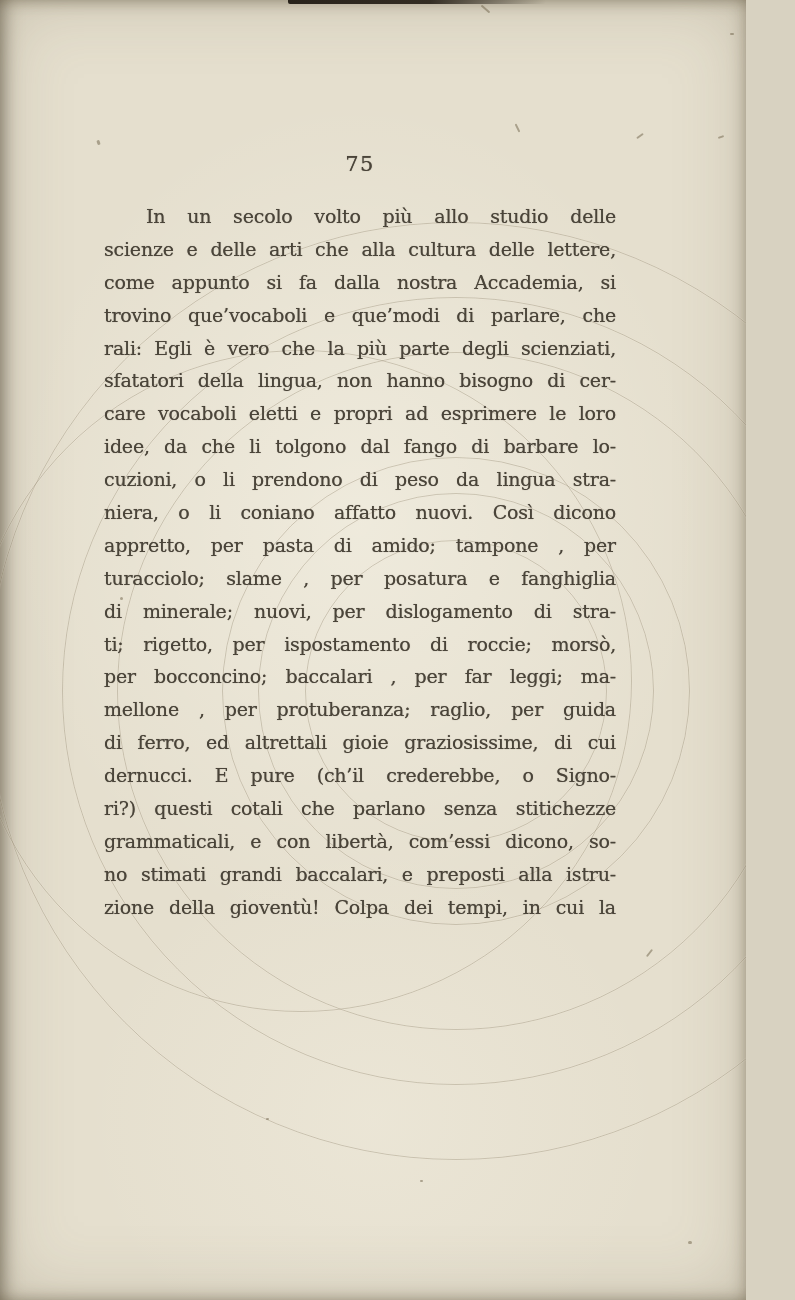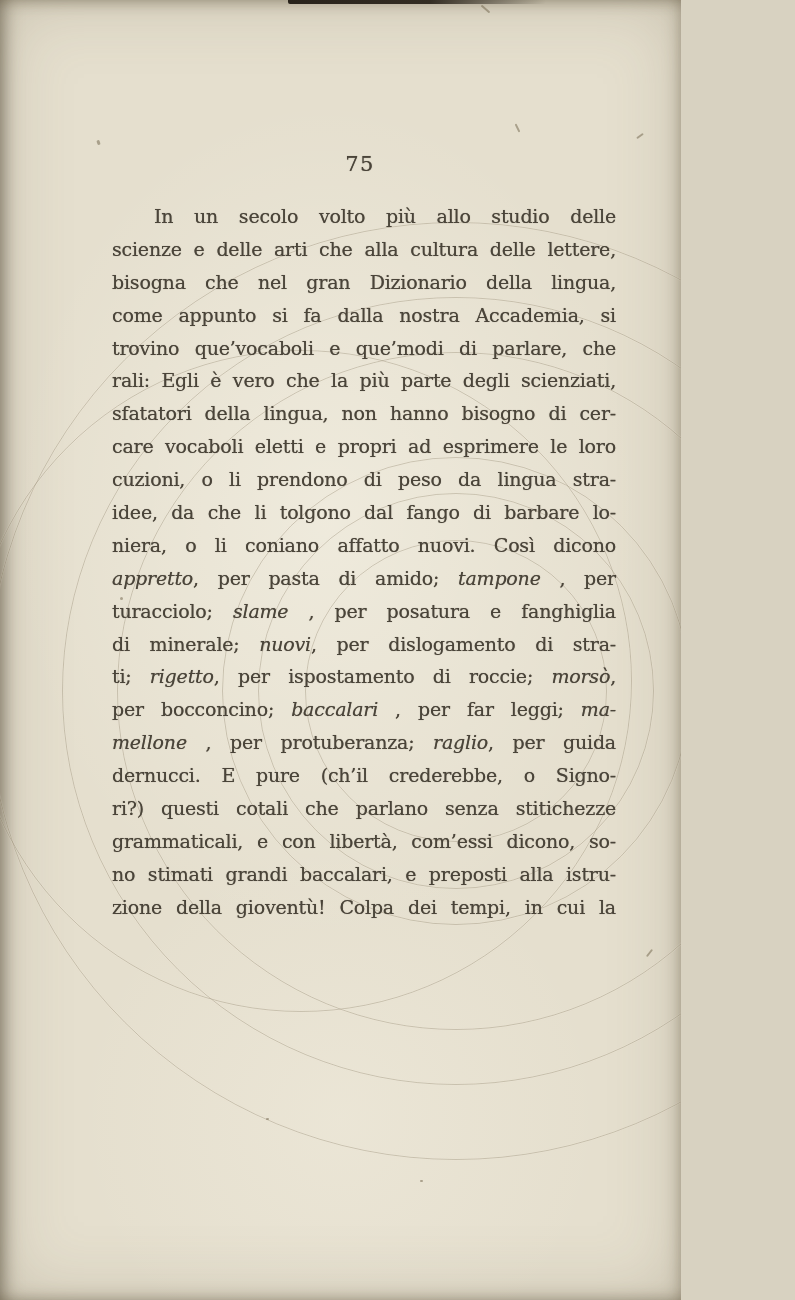--- a/index.html
+++ b/index.html
@@ -3,21 +3,21 @@
 <meta charset="utf-8">
 <style>
   :root{
     --paper:#e5dfce;
     --ink:#4a4439;
     --stamp-line:rgba(148,138,112,.38);
   }
   html,body{margin:0;padding:0;background:#d8d2c1;}
   .scan{
     position:relative;
-    width:681px;height:1300px;
+    width:746px;height:1300px;
     overflow:hidden;
     font-family:"DejaVu Serif","Liberation Serif",serif;
     background:
       radial-gradient(ellipse 65% 45% at 48% 40%, rgba(255,253,244,.38), rgba(255,253,244,0) 72%),
       radial-gradient(ellipse 55% 30% at 50% 86%, rgba(250,246,234,.28), rgba(250,246,234,0) 70%),
       var(--paper);
     box-shadow:
       inset 0 0 70px rgba(112,100,74,.25),
       inset 14px 0 18px -10px rgba(70,60,42,.55),
       inset -12px 0 16px -10px rgba(95,84,60,.35),
@@ -46,24 +46,23 @@
     position:absolute;left:104px;top:200px;width:512px;
     font-size:19px;color:var(--ink);
     letter-spacing:-0.2px;word-spacing:1.5px;
     text-shadow:0 0 .7px rgba(74,68,57,.75);
   }
   .text-line{
     text-align:justify;
     text-align-last:justify;
     line-height:32.9px;height:32.9px;
     white-space:normal;
-    margin-left:8px;
   }
   .text-line.indent{text-indent:42px;}
-  .text-line .it{font-style:italic;}
+  .text-line .it{}
 </style>
 </head>
 <body>
 
 <div class="scan">
 
   <div class="edge-strip"></div>
 
   <div id="stamp" class="stamp">
       <div class="ring" style="left: 305px; top: 540px; width: 300px; height: 300px;"></div>
@@ -87,35 +86,35 @@
     <i style="left:688px;top:1241px;width:4px;height:3px;"></i>
     <i style="left:266px;top:1118px;width:3px;height:2px;"></i>
     <i style="left:420px;top:1180px;width:3px;height:2px;"></i>
   </div>
 
   <div class="page-number">75</div>
 
   <div id="text" class="text-block">
       <div class="text-line indent"><span class="rm">In un secolo volto più allo studio delle</span></div>
       <div class="text-line"><span class="rm">scienze e delle arti che alla cultura delle lettere,</span></div>
-      <div class="text-line"><span class="rm">bisogna che nel gran Dizionario della lingua,</span></div>
       <div class="text-line"><span class="rm">come appunto si fa dalla nostra Accademia, si</span></div>
       <div class="text-line"><span class="rm">trovino que’vocaboli e que’modi di parlare, che</span></div>
       <div class="text-line"><span class="rm">rali: Egli è vero che la più parte degli scienziati,</span></div>
       <div class="text-line"><span class="rm">sfatatori della lingua, non hanno bisogno di cer-</span></div>
       <div class="text-line"><span class="rm">care vocaboli eletti e propri ad esprimere le loro</span></div>
+      <div class="text-line"><span class="rm">idee, da che li tolgono dal fango di barbare lo-</span></div>
       <div class="text-line"><span class="rm">cuzioni, o li prendono di peso da lingua stra-</span></div>
-      <div class="text-line"><span class="rm">idee, da che li tolgono dal fango di barbare lo-</span></div>
       <div class="text-line"><span class="rm">niera, o li coniano affatto nuovi. Così dicono</span></div>
       <div class="text-line"><span class="it">appretto</span><span class="rm">, per pasta di amido; </span><span class="it">tampone</span><span class="rm"> , per</span></div>
       <div class="text-line"><span class="rm">turacciolo; </span><span class="it">slame</span><span class="rm"> , per posatura e fanghiglia</span></div>
       <div class="text-line"><span class="rm">di minerale; </span><span class="it">nuovi</span><span class="rm">, per dislogamento di stra-</span></div>
       <div class="text-line"><span class="rm">ti; </span><span class="it">rigetto</span><span class="rm">, per ispostamento di roccie; </span><span class="it">morsò</span><span class="rm">,</span></div>
       <div class="text-line"><span class="rm">per bocconcino; </span><span class="it">baccalari</span><span class="rm"> , per far leggi; </span><span class="it">ma-</span></div>
       <div class="text-line"><span class="it">mellone</span><span class="rm"> , per protuberanza; </span><span class="it">raglio</span><span class="rm">, per guida</span></div>
+      <div class="text-line"><span class="rm">di ferro, ed altrettali gioie graziosissime, di cui</span></div>
       <div class="text-line"><span class="rm">dernucci. E pure (ch’il crederebbe, o Signo-</span></div>
       <div class="text-line"><span class="rm">ri?) questi cotali che parlano senza stitichezze</span></div>
       <div class="text-line"><span class="rm">grammaticali, e con libertà, com’essi dicono, so-</span></div>
       <div class="text-line"><span class="rm">no stimati grandi baccalari, e preposti alla istru-</span></div>
       <div class="text-line"><span class="rm">zione della gioventù! Colpa dei tempi, in cui la</span></div>
     </div>
 
 </div>
 
 </body></html>

